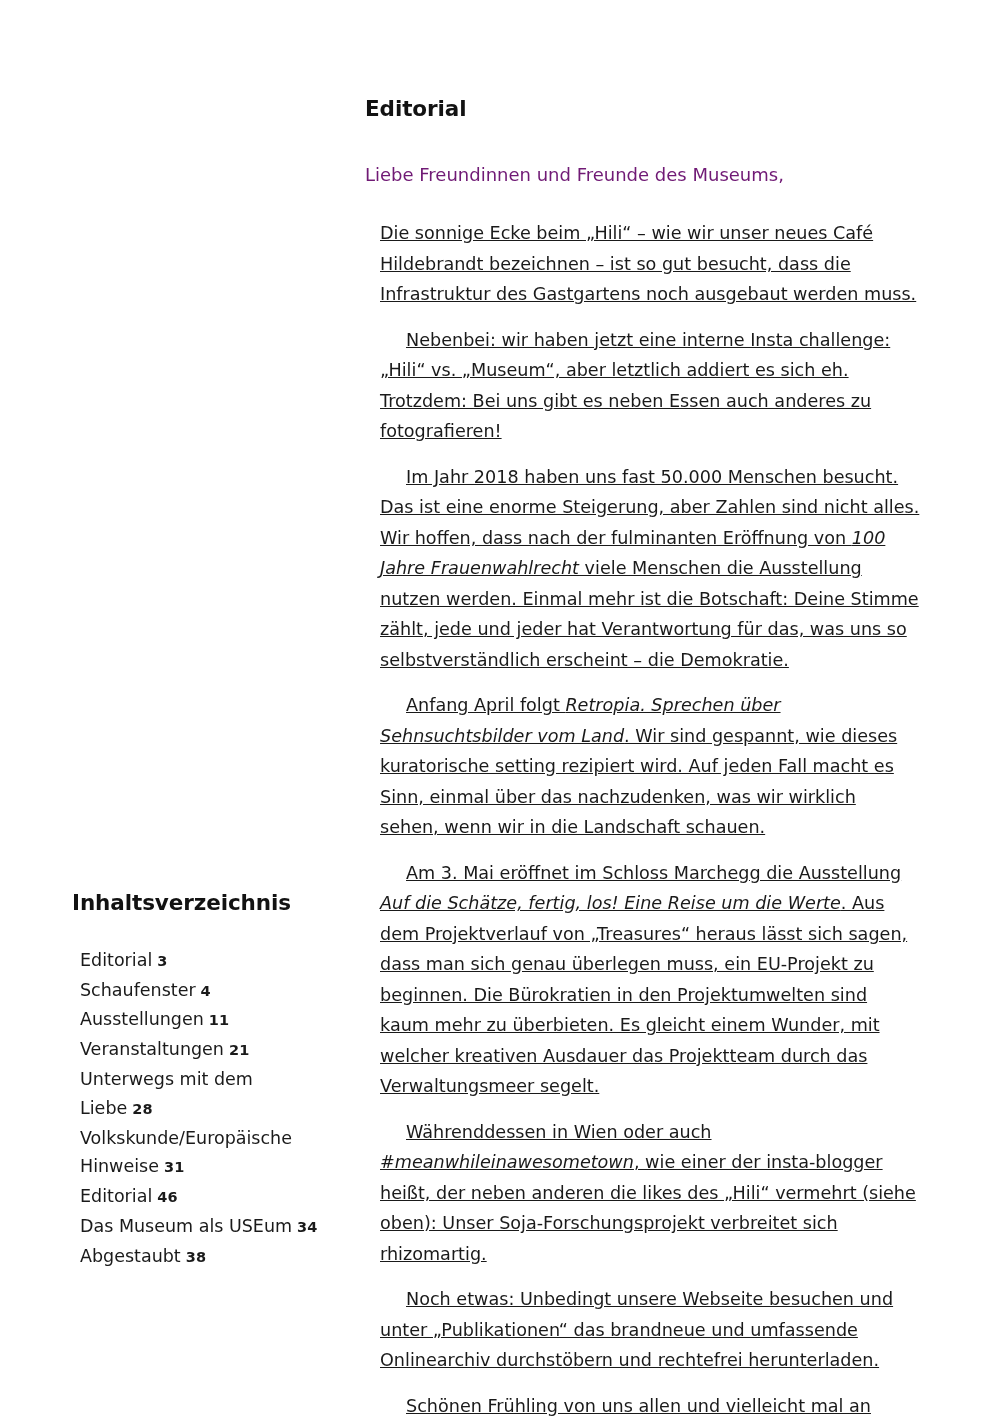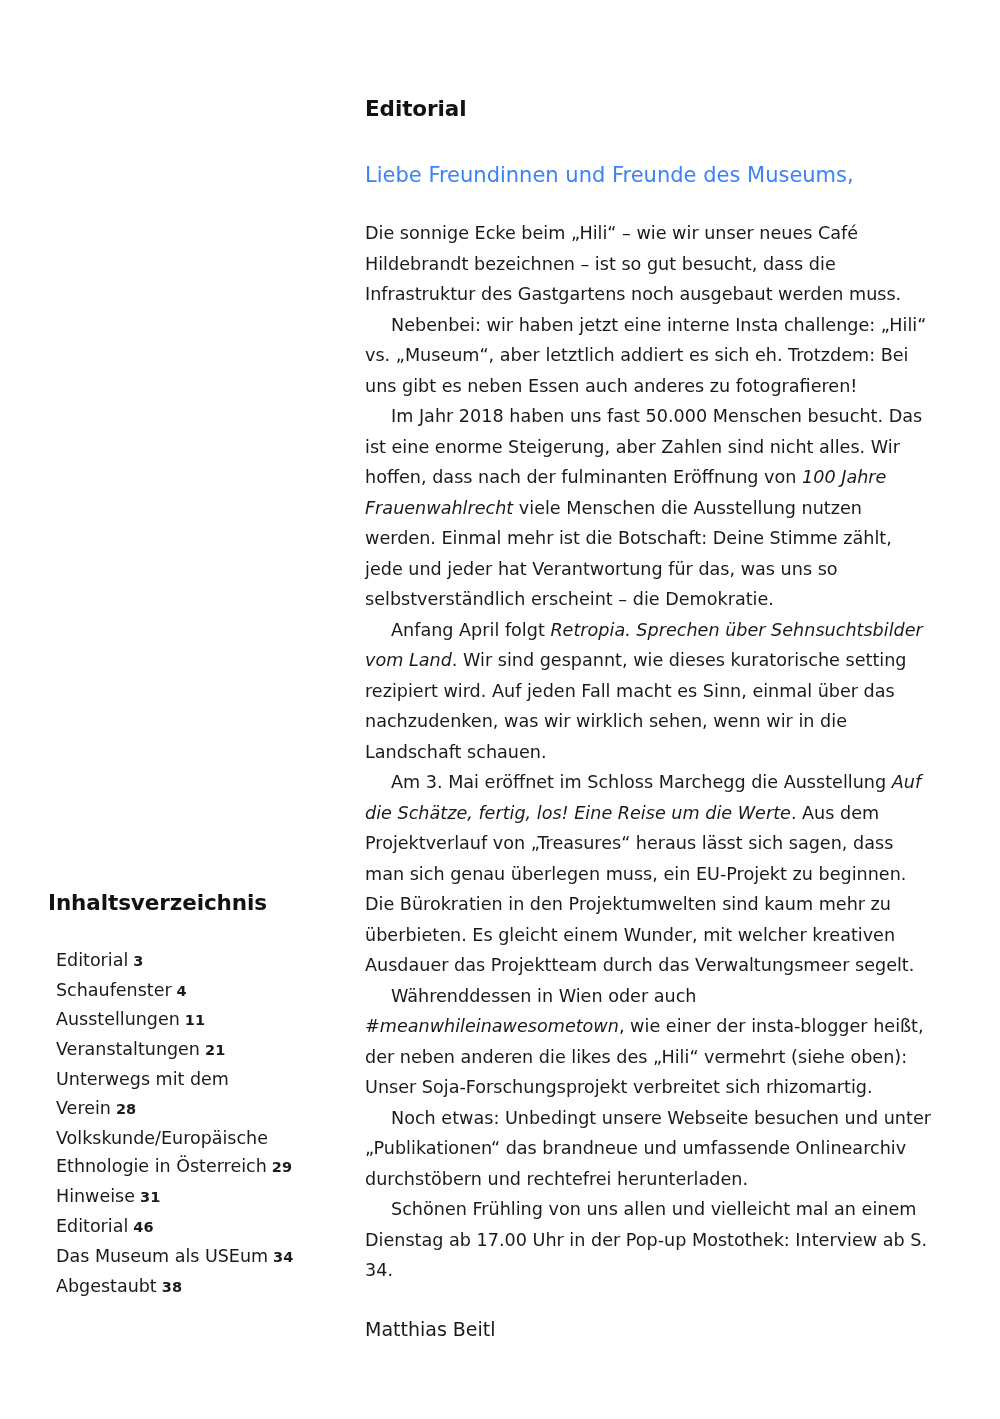--- a/index.html
+++ b/index.html
@@ -17,21 +17,21 @@
   }
 
   .page {
     position: absolute;
     inset: 0;
   }
 
   
   .toc {
     position: absolute;
-    left: 48px;
+    left: 72px;
     top: 890px;
     width: 275px;
   }
   .toc-title {
     font-size: 21.5px;
     font-weight: 700;
     letter-spacing: -0.1px;
     color: #121212;
     margin: 0 0 30px 0;
     line-height: 1.2;
@@ -66,34 +66,35 @@
   }
   .editorial-title {
     font-size: 21.5px;
     font-weight: 700;
     color: #121212;
     margin: 0 0 38px 0;
     line-height: 1.2;
     letter-spacing: -0.1px;
   }
   .salutation {
-    font-size: 21px;
+    font-size: 18px;
     line-height: 30.5px;
     margin: 0 0 28px 0;
-    color: #3b82f6;
+    color: #701a75;
   }
   .body-text {
     font-size: 17.6px;
     line-height: 30.5px;
     color: #1a1a1a;
     margin: 0;
     text-align: left;
   }
   .body-text p {
-    margin: 0;
+    margin: 15px;
+    text-decoration: underline;
   }
   .body-text p.indent {
     text-indent: 26px;
   }
   .signature {
     font-size: 19px;
     line-height: 30.5px;
     margin: 28px 0 0 0;
     color: #1a1a1a;
   }
@@ -107,23 +108,22 @@
 <div class="page">
 
   <div class="toc">
     <h2 class="toc-title">Inhaltsverzeichnis</h2>
     <ul class="toc-list" id="toc-list">
         <li class="toc-item"><span class="label">Editorial</span><span class="page-no">3</span></li>
         <li class="toc-item"><span class="label">Schaufenster</span><span class="page-no">4</span></li>
         <li class="toc-item"><span class="label">Ausstellungen</span><span class="page-no">11</span></li>
         <li class="toc-item"><span class="label">Veranstaltungen</span><span class="page-no">21</span></li>
         <li class="toc-item"><span class="label">Unterwegs mit dem</span></li>
-        <li class="toc-item"><span class="label">Verein</span><span class="page-no">28</span></li>
+        <li class="toc-item"><span class="label">Liebe</span><span class="page-no">28</span></li>
         <li class="toc-item"><span class="label">Volkskunde/Europäische</span></li>
-        <li class="toc-item"><span class="label">Ethnologie in Österreich</span><span class="page-no">29</span></li>
         <li class="toc-item"><span class="label">Hinweise</span><span class="page-no">31</span></li>
         <li class="toc-item"><span class="label">Editorial</span><span class="page-no">46</span></li>
         <li class="toc-item"><span class="label">Das Museum als USEum</span><span class="page-no">34</span></li>
         <li class="toc-item"><span class="label">Abgestaubt</span><span class="page-no">38</span></li>
       </ul>
   </div>
 
   <div class="editorial">
     <h1 class="editorial-title">Editorial</h1>
     <p class="salutation">Liebe Freundinnen und Freunde des Museums,</p>

